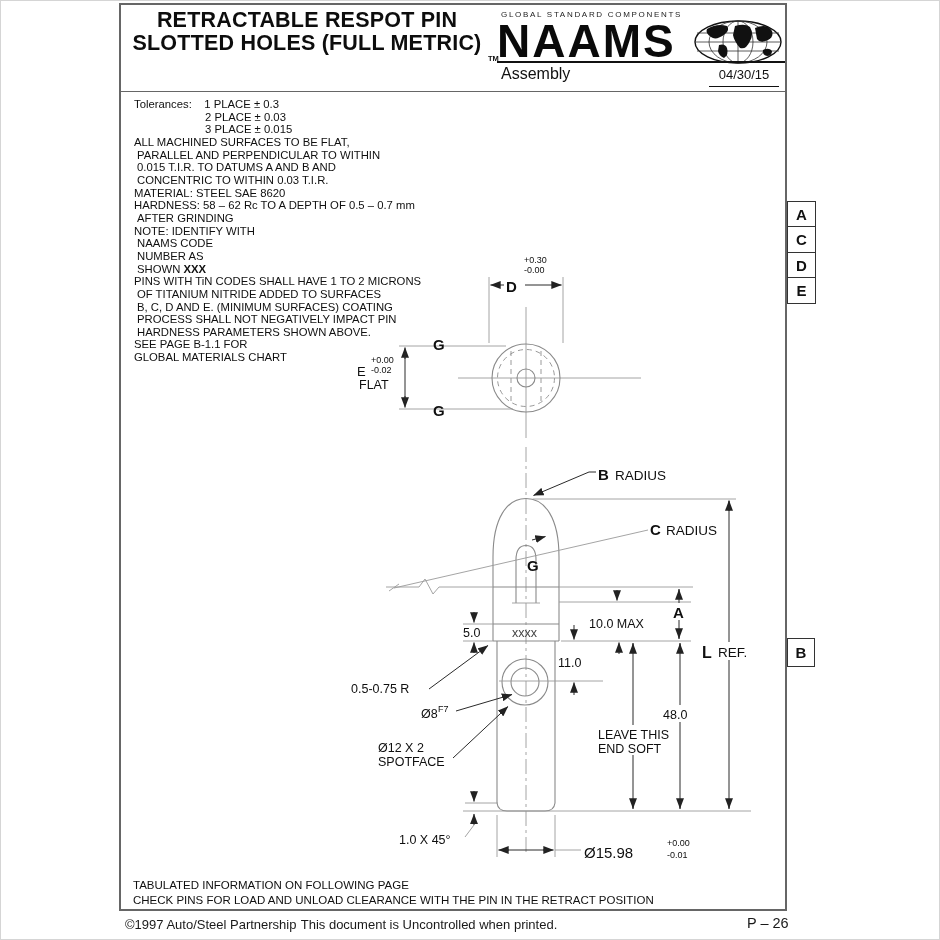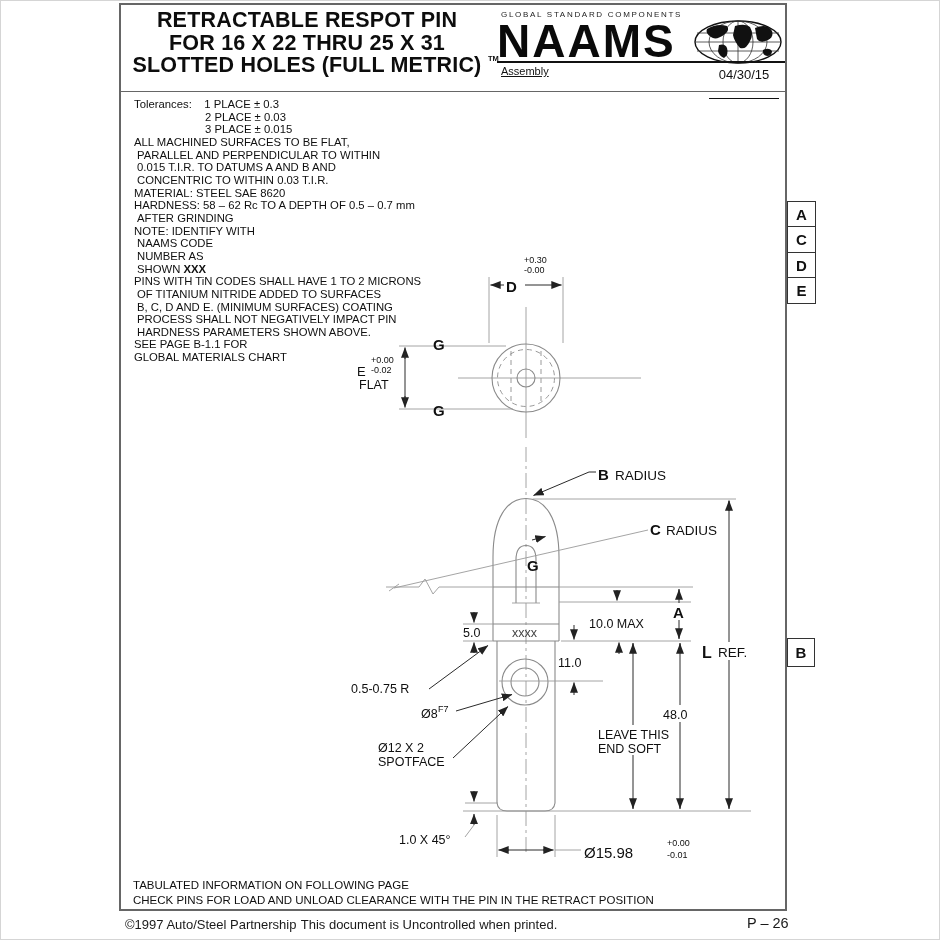--- a/index.html
+++ b/index.html
@@ -4,22 +4,22 @@
 <style>
   html,body{margin:0;padding:0;background:#fff;}
   body{width:940px;height:940px;position:relative;font-family:"Liberation Sans",sans-serif;color:#111;overflow:hidden;border:1px solid #d5d5d5;box-sizing:border-box;}
   .abs{position:absolute;}
   .frame{left:118px;top:2px;width:668px;height:908px;border:2px solid #666;box-sizing:border-box;background:#fff;}
   .titleblock{left:120px;top:8px;width:372px;text-align:center;font-weight:bold;font-size:21.5px;line-height:22.5px;letter-spacing:.2px;color:#0d0d0d;}
   .tm{left:487px;top:53px;font-size:7.5px;font-weight:bold;}
   .brand-tagline{left:500px;top:9px;font-size:8px;letter-spacing:1.7px;color:#222;}
   .brand-name{left:496px;top:13px;font-size:46px;font-weight:bold;letter-spacing:2px;color:#0a0a0a;}
   .brand-rule{left:496px;top:60px;width:288px;border-top:2.2px solid #111;}
-  .brand-sub{left:500px;top:64px;font-size:11px;color:#111;text-decoration:underline;}
-  .brand-date{left:708px;top:66px;width:70px;text-align:center;font-size:13px;border-bottom:1.6px solid #111;padding-bottom:16px;}
+  .brand-sub{left:500px;top:64px;font-size:16px;color:#111;}
+  .brand-date{left:708px;top:66px;width:70px;text-align:center;font-size:13px;border-bottom:1.6px solid #111;padding-bottom:4px;}
   .title-divider{left:118px;top:90px;width:668px;border-top:1.6px solid #666;}
   .notes{left:133px;top:97px;font-size:11.3px;line-height:12.65px;white-space:pre;color:#101010;}
   .note-line span.b{font-weight:bold;}
   .ind-1{margin-left:3px;} .ind-2{margin-left:71px;}
   .tabs{left:786px;top:202px;}
   .tab{width:27px;height:25px;border:1.8px solid #333;background:#fff;font-weight:bold;font-size:15px;
        display:flex;align-items:center;justify-content:center;margin-top:-1.8px;color:#111;}
   .tab-b{left:786px;top:637px;width:26px;height:27px;border:1.8px solid #333;background:#fff;font-weight:bold;
        font-size:15px;display:flex;align-items:center;justify-content:center;color:#111;}
   .bottomnotes{left:132px;top:877px;font-size:11.5px;line-height:14.8px;color:#101010;}
@@ -36,21 +36,20 @@
   .dt{font-size:12.5px;} .dtb{font-size:15px;font-weight:bold;} .dts{font-size:9px;} .dtm{font-size:15px;}
 </style>
 </head>
 <body>
 
 <div class="abs frame"></div>
 <div class="abs title-divider"></div>
 
 <div class="abs titleblock">
   <div>RETRACTABLE RESPOT PIN</div>
-  <div>FOR 16 X 22 THRU 25 X 31</div>
   <div>SLOTTED HOLES (FULL METRIC)</div>
 </div>
 <div class="abs tm">TM</div>
 
 <div class="abs brand-tagline">GLOBAL STANDARD COMPONENTS</div>
 <div class="abs brand-name">NAAMS</div>
 <svg class="abs" style="left:692px;top:18px" width="90" height="46" viewBox="0 0 90 46">
   <ellipse cx="45" cy="23" rx="43" ry="21" fill="none" stroke="#111" stroke-width="1.4"></ellipse>
   <ellipse cx="45" cy="23" rx="29" ry="21" fill="none" stroke="#333" stroke-width=".8"></ellipse>
   <ellipse cx="45" cy="23" rx="15" ry="21" fill="none" stroke="#333" stroke-width=".8"></ellipse>

